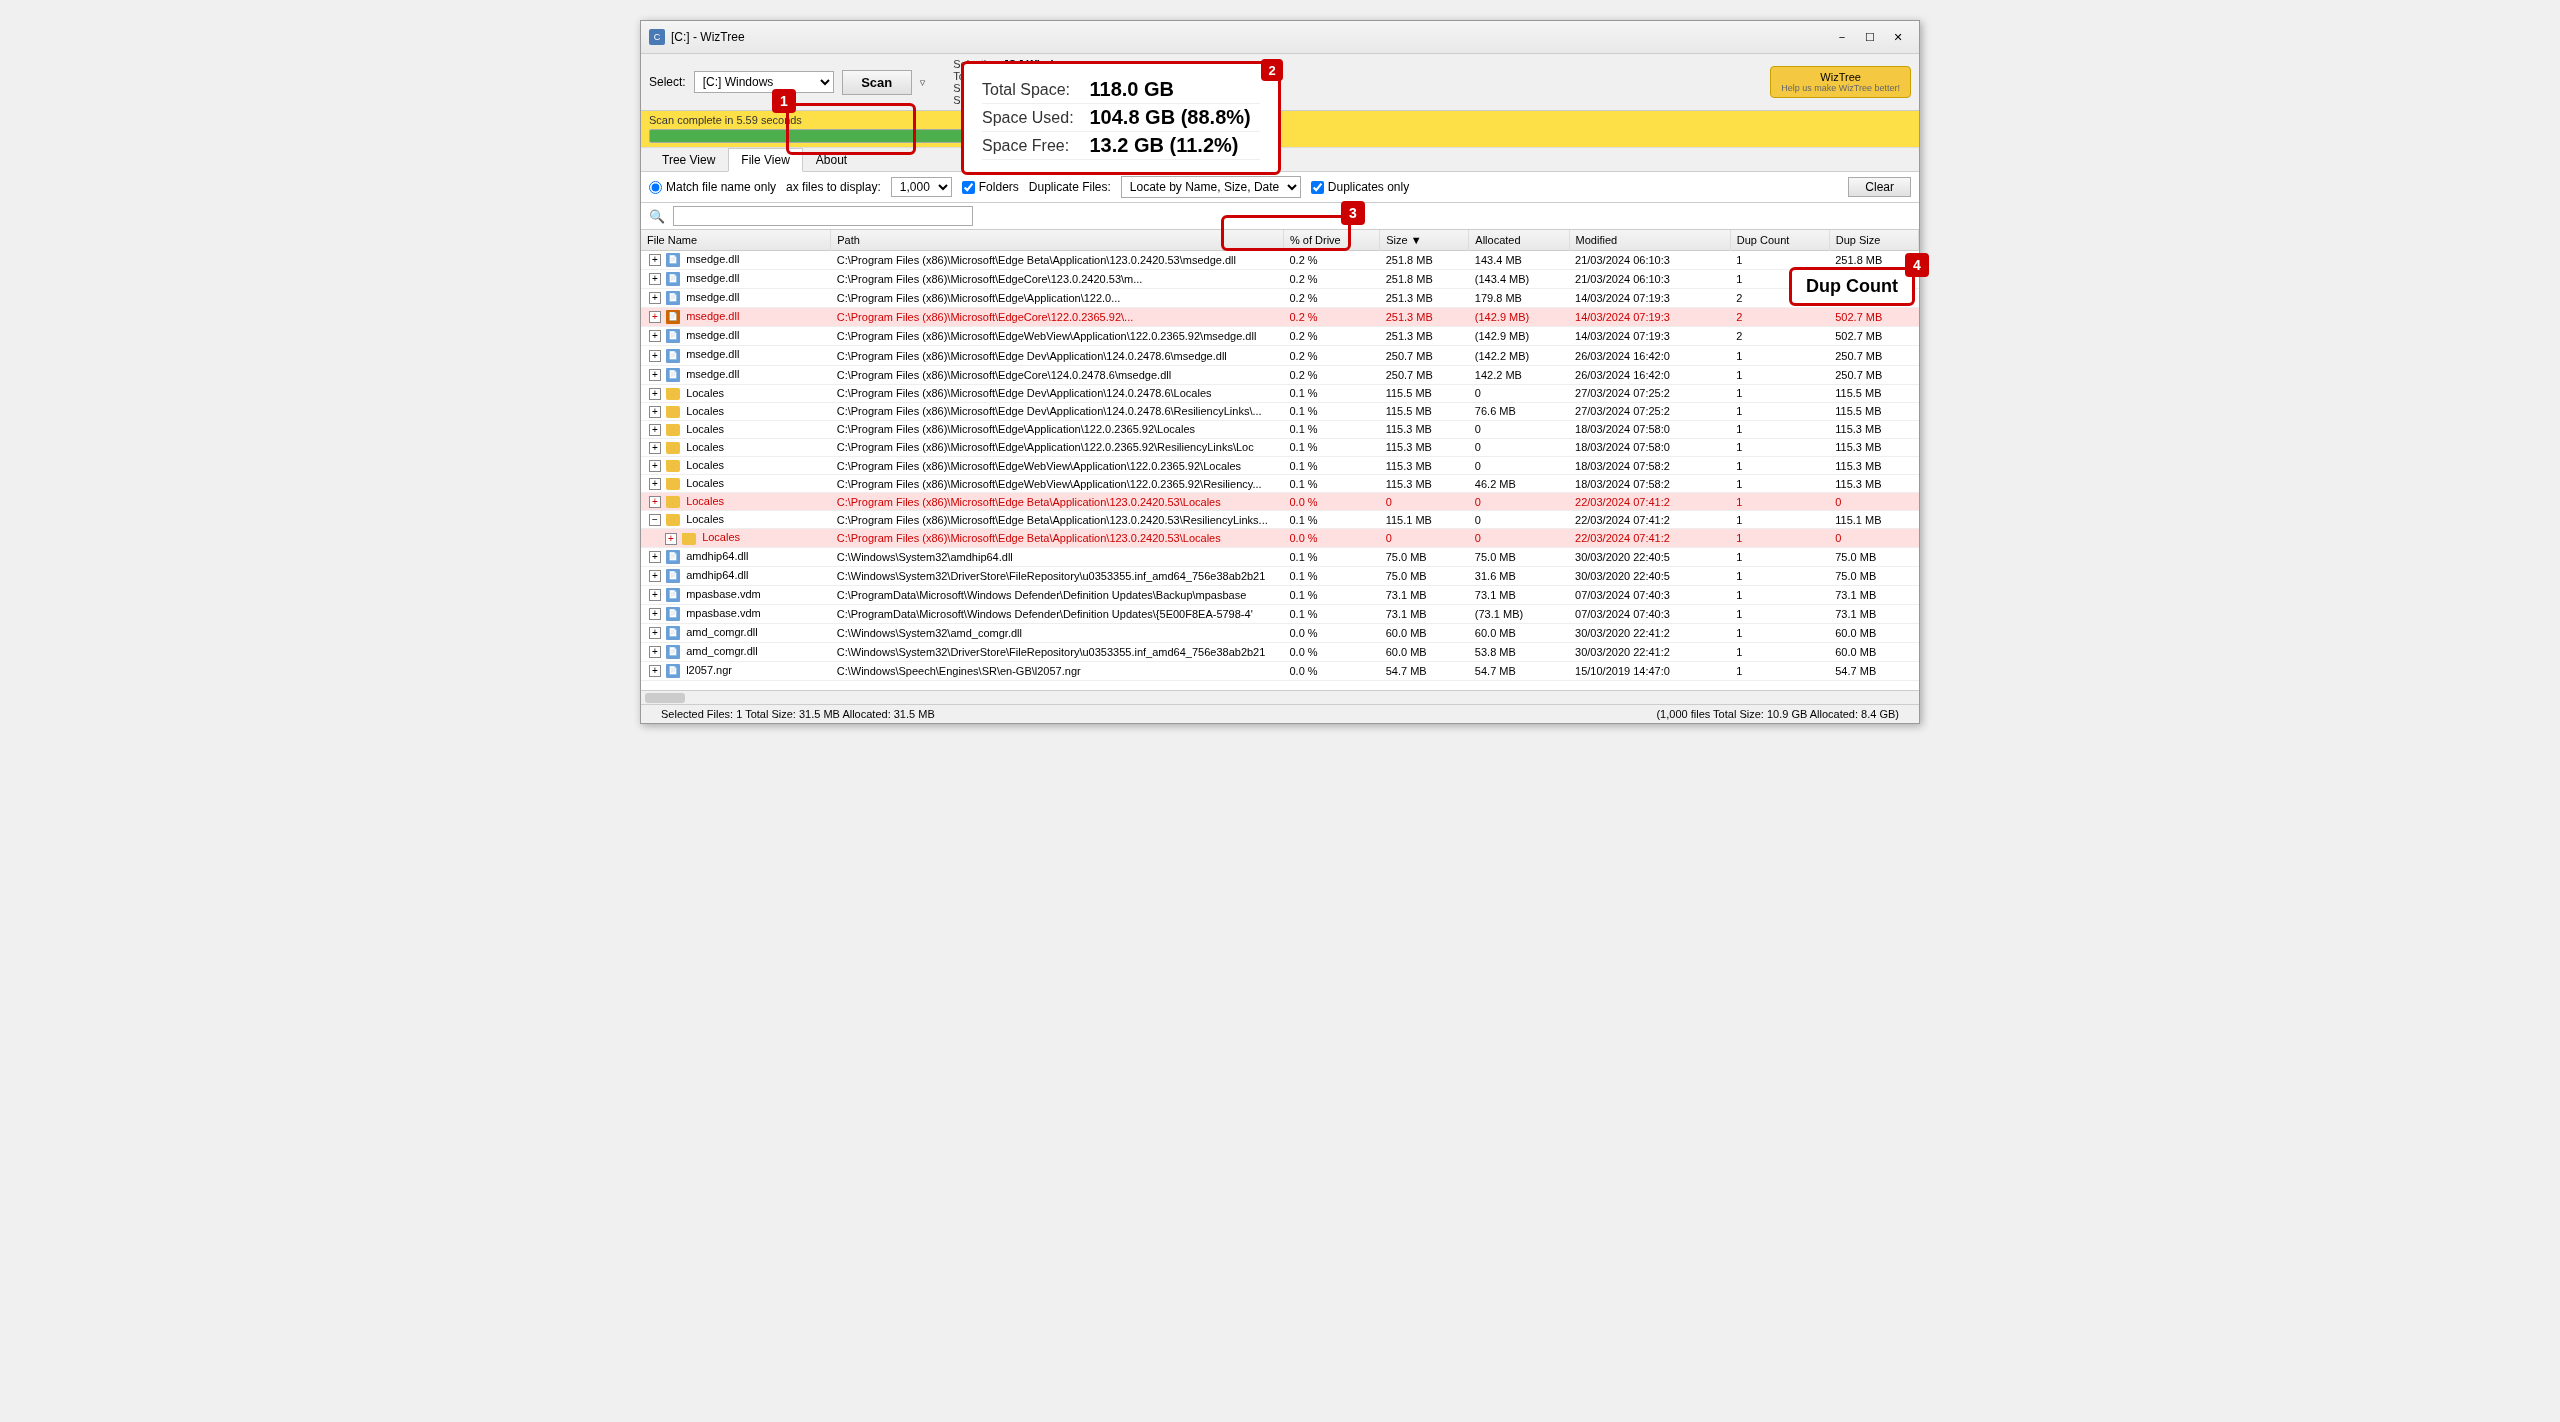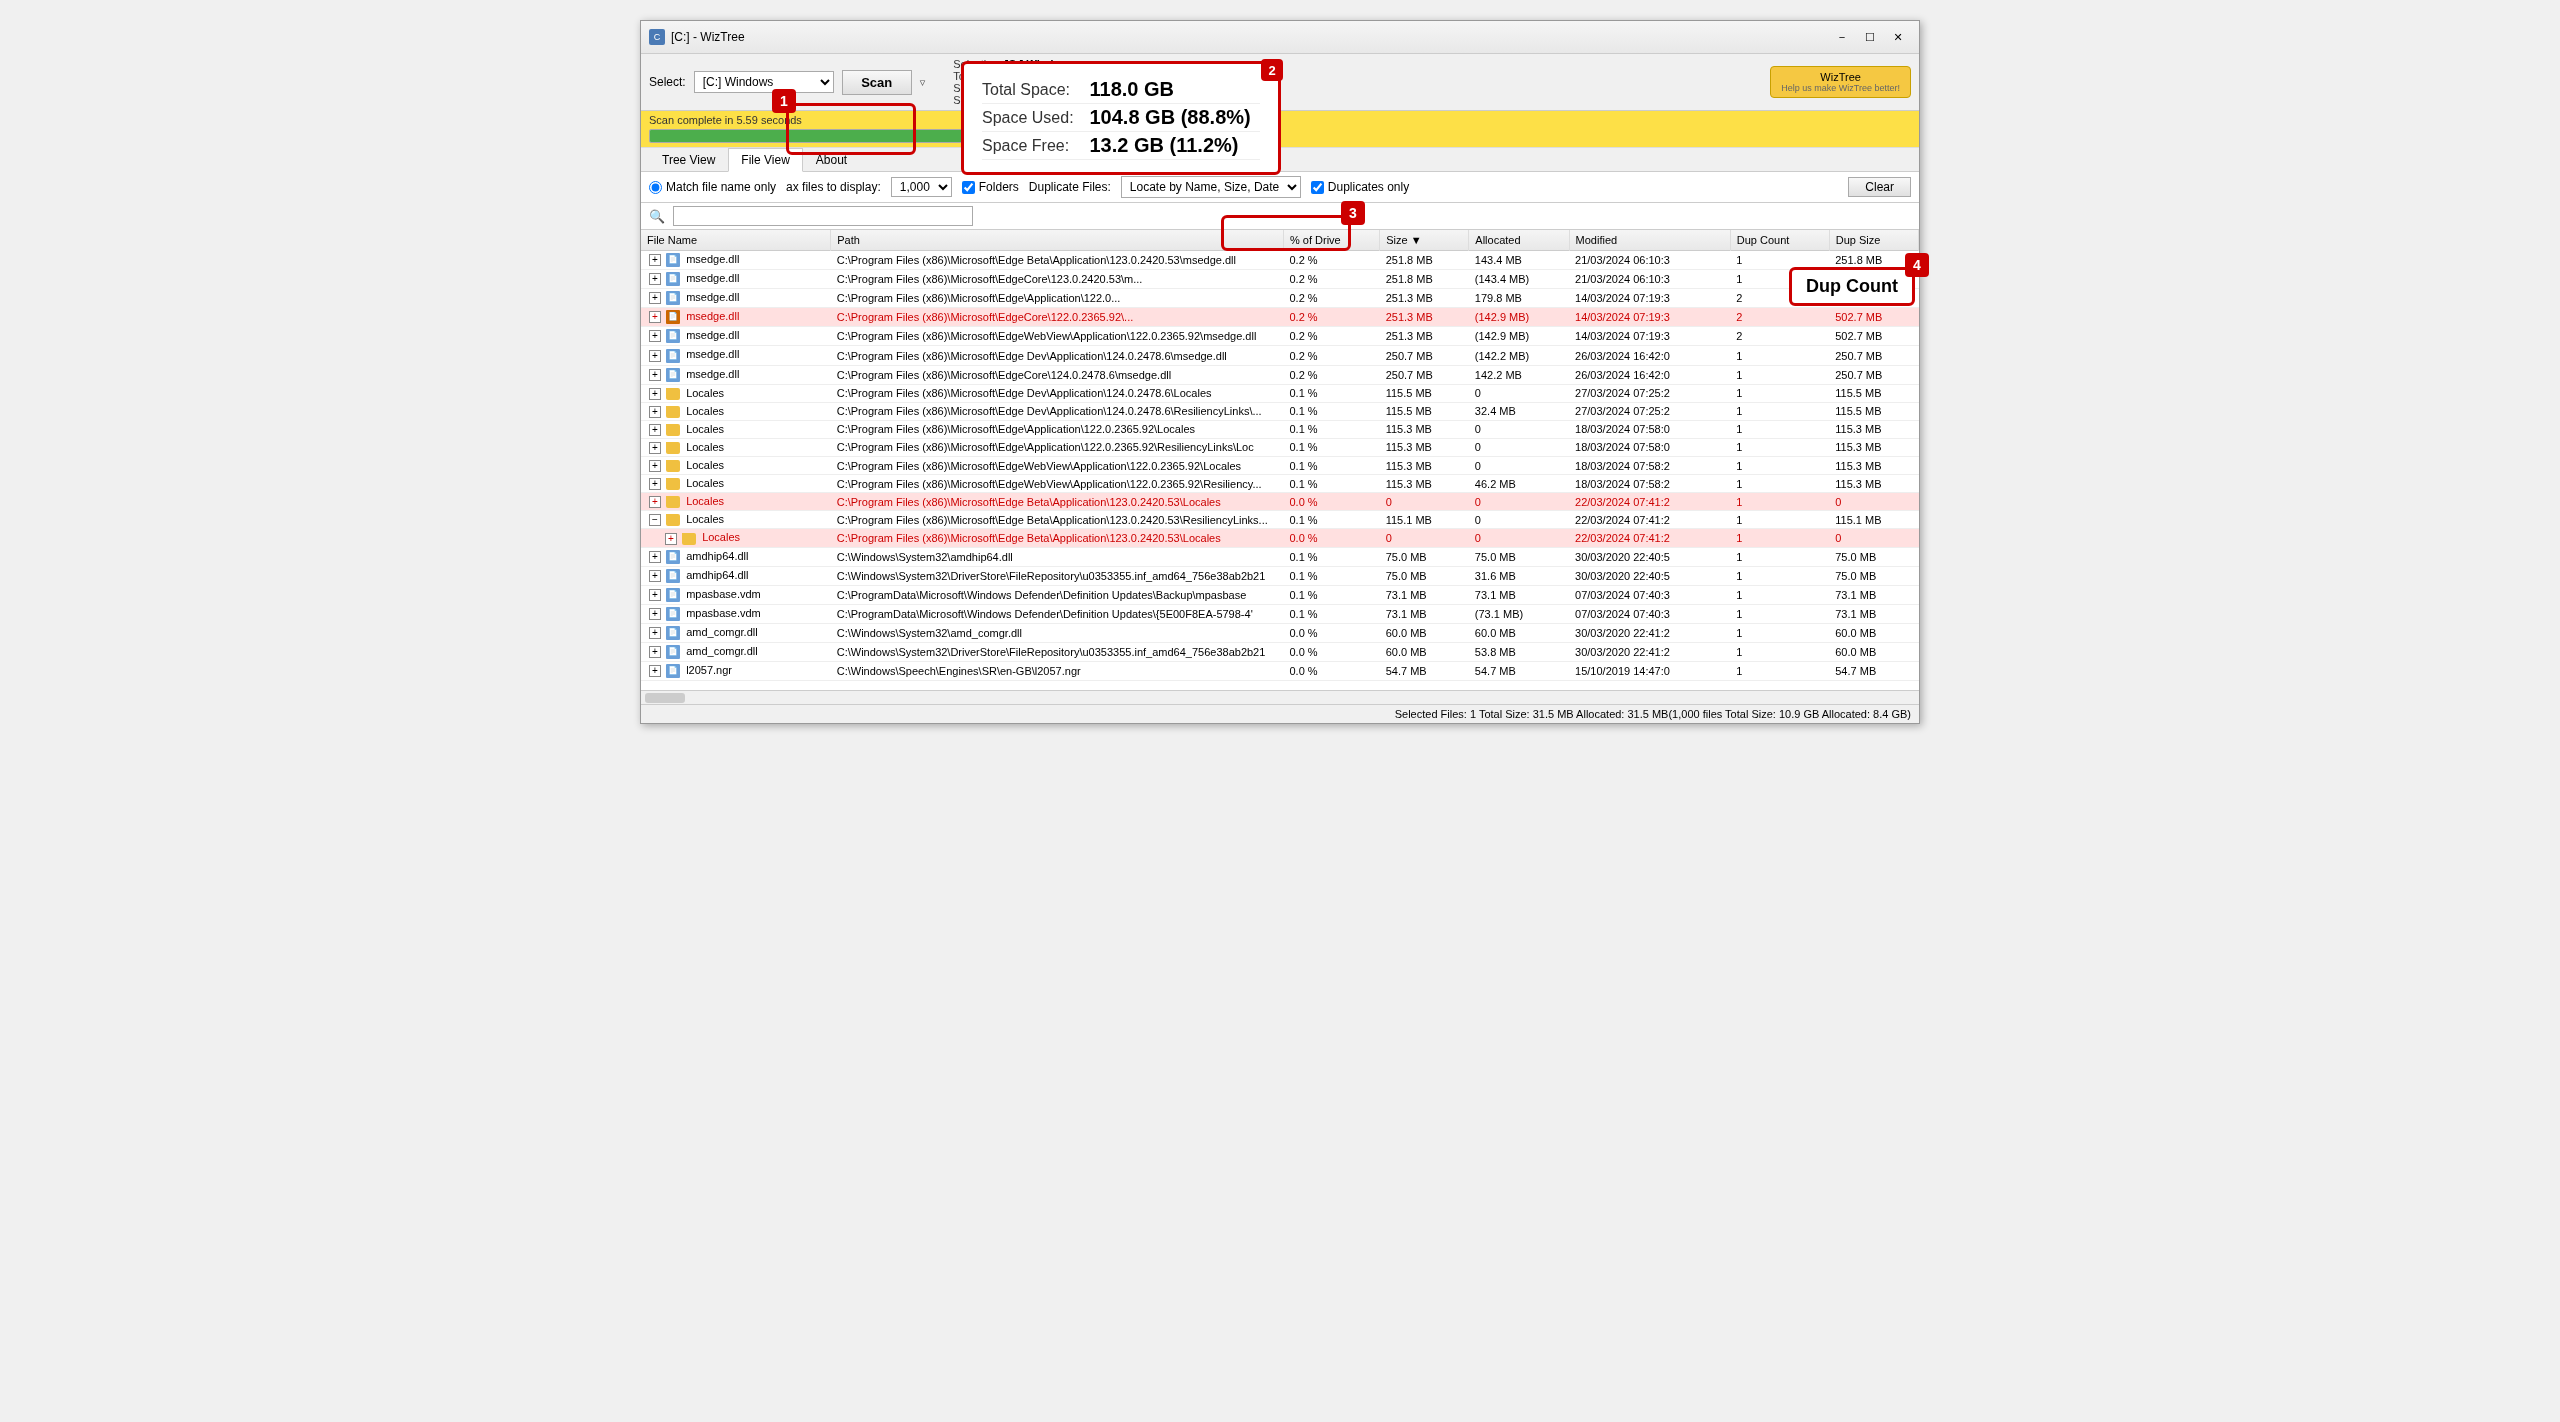--- a/index.html
+++ b/index.html
@@ -289,23 +289,23 @@
       line-height: 10px;
       font-size: 10px;
       cursor: pointer;
       margin-right: 2px;
       vertical-align: middle;
     }
     
     .status-bar {
       background: #f0f0f0;
       border-top: 1px solid #ccc;
-      padding: 3px 8px;
+      padding: 3px 20px;
       display: flex;
-      justify-content: flex-end;
+      justify-content: space-between;
       font-size: 11px;
     }
     
     .h-scrollbar-container {
       background: #f0f0f0;
       border-top: 1px solid #ccc;
       height: 14px;
       display: flex; align-items: center;
     }
   </style>
@@ -521,21 +521,21 @@
   </tr>
           <tr>
     <td style="padding-left: 8px;">
       <span class="expand-btn">+</span>
       <span class="folder-icon"></span>
       <span style="">Locales</span>
     </td>
     <td style="">C:\Program Files (x86)\Microsoft\Edge Dev\Application\124.0.2478.6\ResiliencyLinks\...</td>
     <td style="">0.1 %</td>
     <td style="">115.5 MB</td>
-    <td style="">32.4 MB</td>
+    <td style="">76.6 MB</td>
     <td style="">27/03/2024 07:25:2</td>
     <td style="">1</td>
     <td style="">115.5 MB</td>
   </tr>
           <tr>
     <td style="padding-left: 8px;">
       <span class="expand-btn">+</span>
       <span class="folder-icon"></span>
       <span style="">Locales</span>
     </td>

